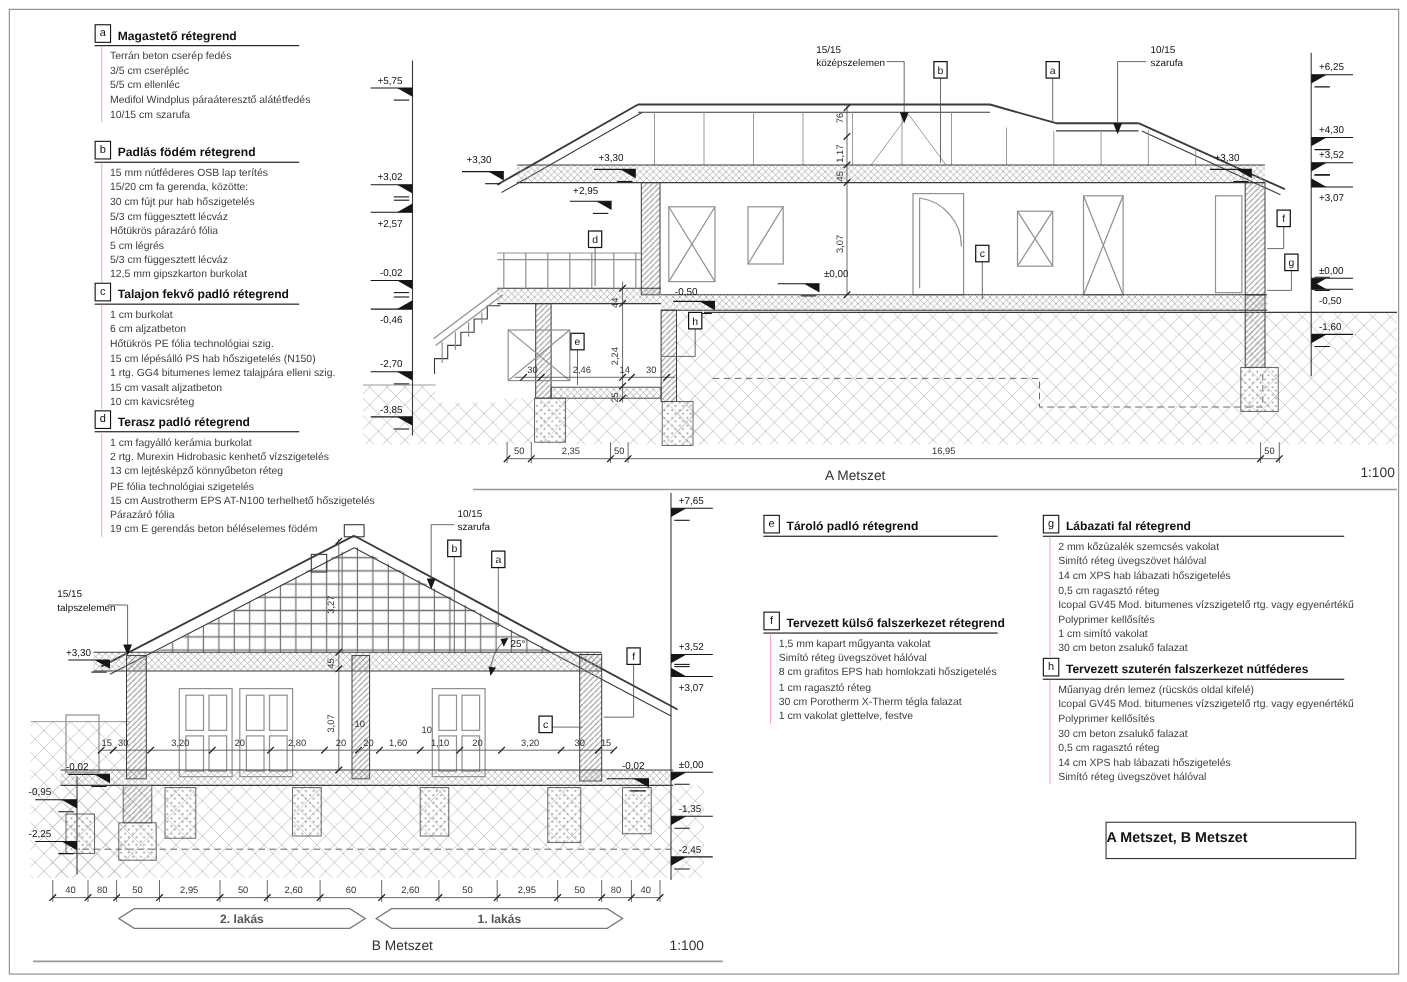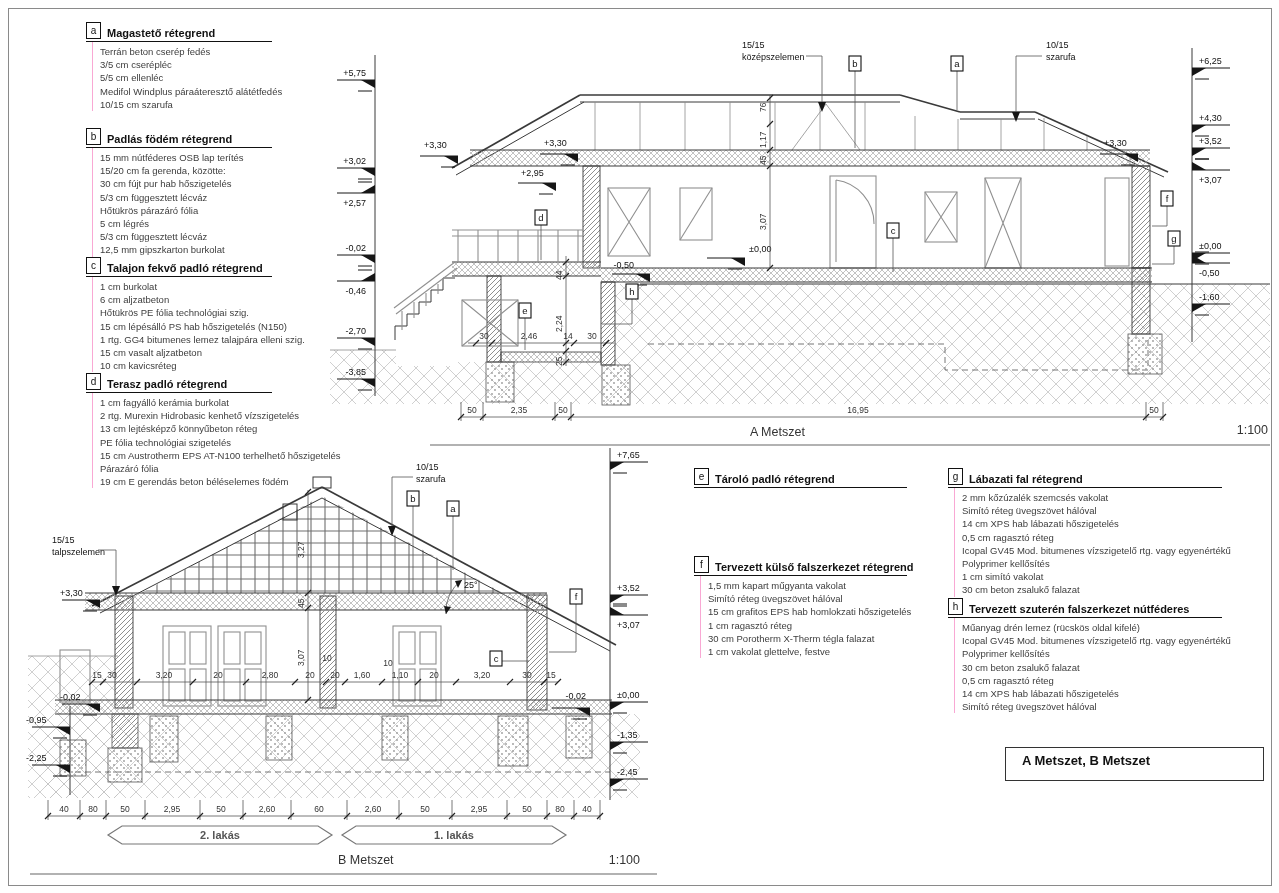--- a/index.html
+++ b/index.html
@@ -21,22 +21,22 @@
   .dim{stroke:#555;stroke-width:.8;fill:none;}
   .dsh{stroke:#666;stroke-width:.9;fill:none;stroke-dasharray:6 4;}
   .tick{stroke:#222;stroke-width:1.2;fill:none;}
   .lvl-l{stroke:#161616;stroke-width:1;}
   .dimtx{font-size:8.5px;fill:#333;}
   .lvltx{font-size:9px;fill:#111;}
   .sect{font-size:12.5px;fill:#333;}
   .aptx{font-size:11px;font-weight:bold;fill:#555;}
   .mkb{fill:#fff;stroke:#111;stroke-width:1.1;}
   .mkt{font-size:9.5px;fill:#111;text-anchor:middle;}
-  #titleblock{position:absolute;left:1005px;top:747px;width:259px;height:34px;
-      border:1.3px solid #333;font-weight:bold;font-size:13px;color:#111;padding:5px 0 0 16px;box-sizing:border-box;}
+  #titleblock{position:absolute;left:1005px;top:747px;width:228px;height:34px;
+      border:1.3px solid #333;font-weight:bold;font-size:13px;color:#111;padding:5px 0 0 0;box-sizing:border-box;}
 </style>
 </head>
 <body>
 
 <div id="page">
 <div id="frame"></div>
 
 <svg width="1279" height="893">
 <defs>
   <pattern id="ph-ground" width="16" height="16" patternUnits="userSpaceOnUse">
@@ -549,21 +549,21 @@
       </div>
 </div>
 <div class="legend" style="left:694px;top:556px;width:213px;">
   <div class="lg-head">
         <span class="mk">f</span>
         <span class="lg-title">Tervezett külső falszerkezet rétegrend</span>
       </div>
   <div class="lg-items">
     <div>1,5 mm kapart műgyanta vakolat</div>
     <div>Simító réteg üvegszövet hálóval</div>
-    <div>15 cm grafitos EPS hab homlokzati hőszigetelés</div>
+    <div>8 cm grafitos EPS hab homlokzati hőszigetelés</div>
     <div>1 cm ragasztó réteg</div>
     <div>30 cm Porotherm X-Therm tégla falazat</div>
     <div>1 cm vakolat glettelve, festve</div>
   </div>
 </div>
 <div class="legend" style="left:948px;top:468px;width:274px;">
   <div class="lg-head">
         <span class="mk">g</span>
         <span class="lg-title">Lábazati fal rétegrend</span>
       </div>

